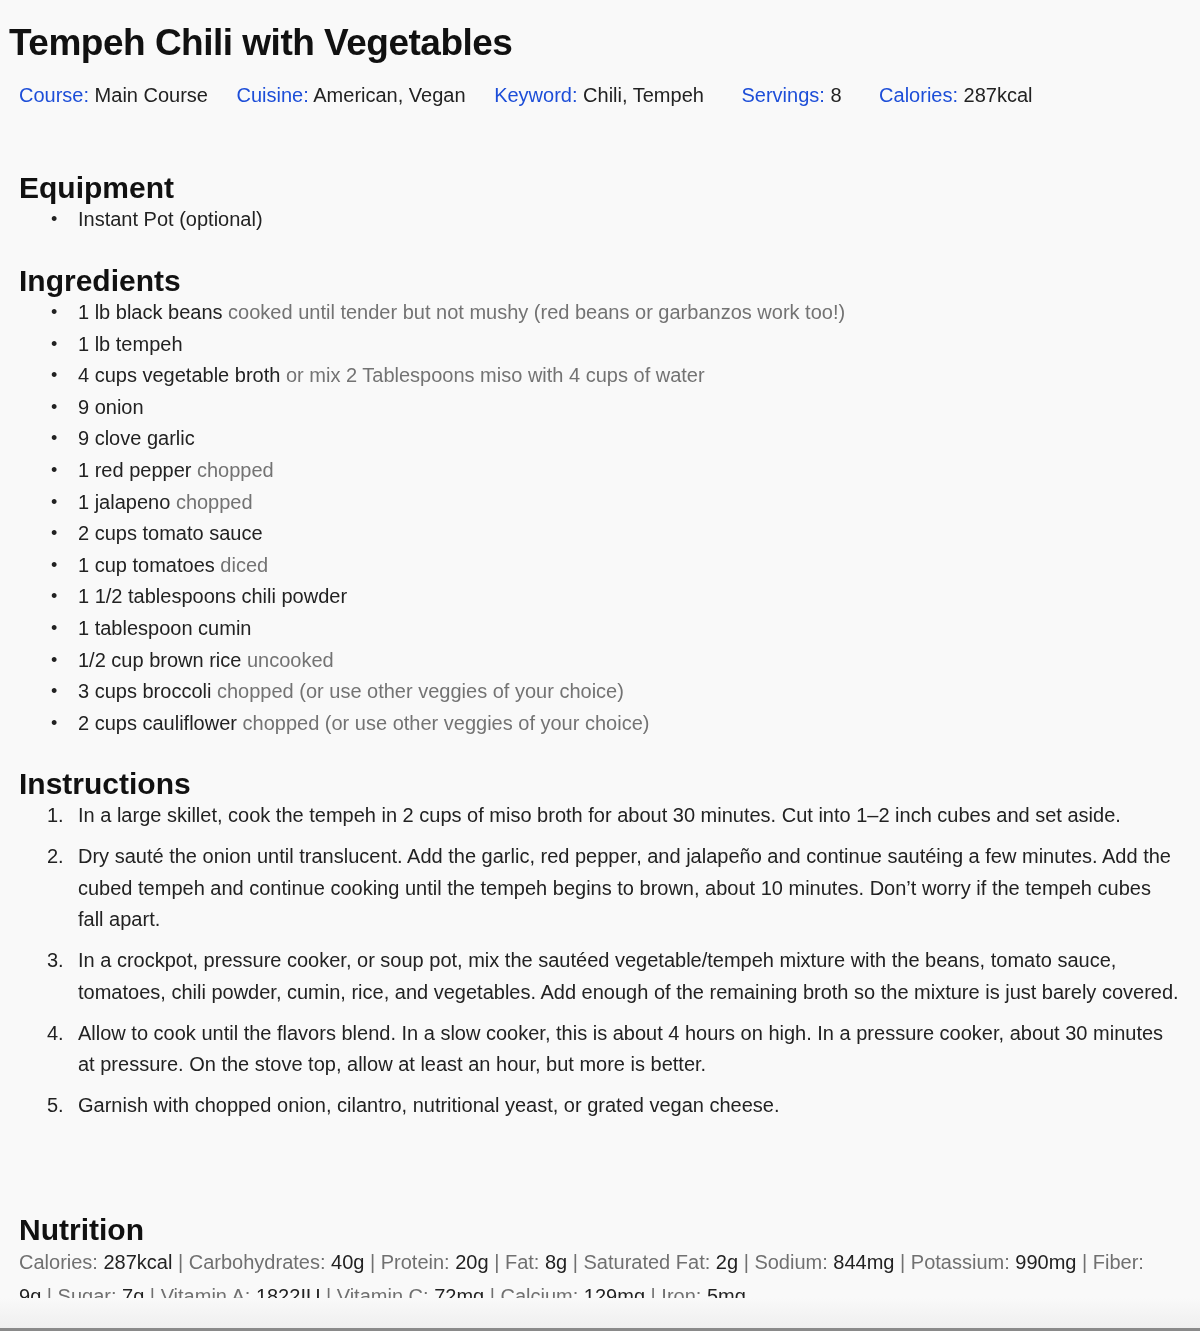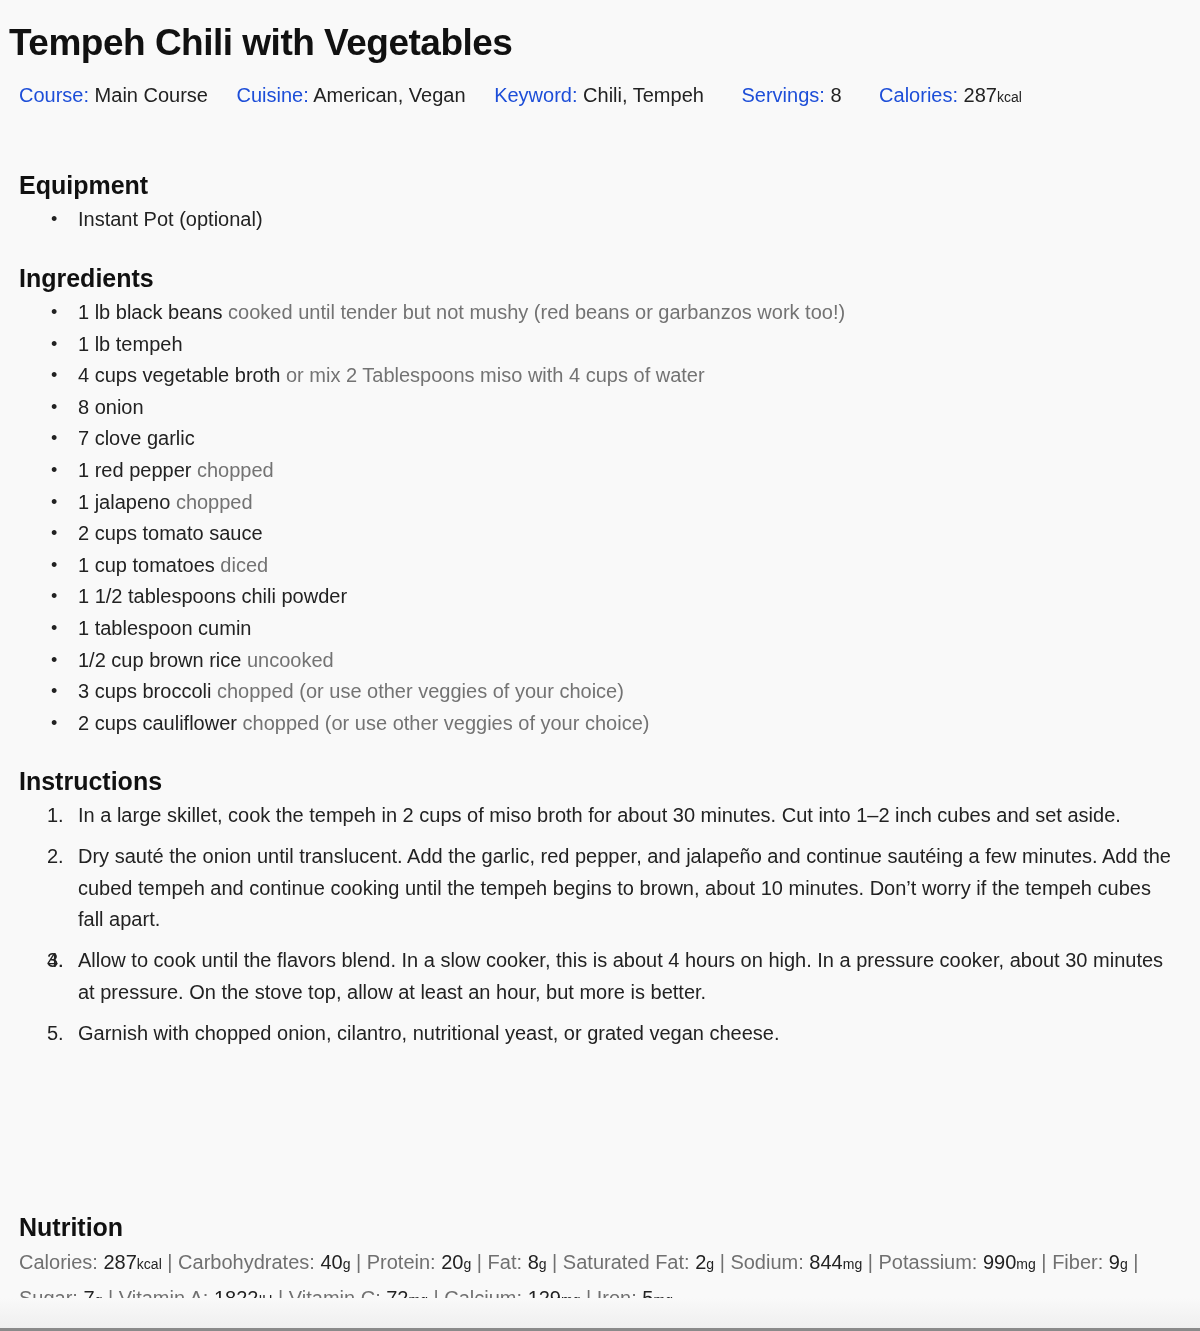--- a/index.html
+++ b/index.html
@@ -11,22 +11,22 @@
     position: relative;
   }
   h1 {
     margin: 0; position: absolute; top: 22px; left: 9px;
     font-size: 37px; font-weight: bold; color: #111; letter-spacing: -0.5px;
   }
   .meta { position: absolute; top: 78px; left: 19px; width: 1160px; font-size: 20px; line-height: 34px; }
   .meta .item { display: inline-block; margin-right: 23px; }
   .meta .lbl { color: #1d4ed8; }
   .meta .val { color: #222; }
-  .unit { font-size: 14px; }
-  h2 { margin: 0; font-size: 25px; font-weight: bold; color: #111; position: absolute; left: 19px; }
+  .unit { font-size: 20px; }
+  h2 { margin: 0; font-size: 30px; font-weight: bold; color: #111; position: absolute; left: 19px; }
   ul, ol { margin: 0; padding: 0; list-style: none; position: absolute; left: 0; width: 1200px; }
   ul li { position: relative; padding-left: 78px; font-size: 20px; line-height: 31.6px; color: #222; }
   ul li .bullet { position: absolute; left: 51px; top: 0; font-size: 18px; color: #222; }
   .note { color: #737373; }
   ol li { position: relative; padding-left: 78px; padding-right: 20px; font-size: 20px; line-height: 31.5px; color: #222; margin-bottom: 9.5px; }
   ol li .num { position: absolute; left: 47px; top: 0; }
   .nutrition { position: absolute; top: 1245px; left: 19px; width: 1140px; font-size: 20px; line-height: 34px; color: #707070; }
   .nutrition .v { color: #222; }
   .bottom-bar { position: absolute; left: 0; right: 0; bottom: 0; height: 3px; background: #8a8a8a; }
   .shade { position: absolute; left: 0; right: 0; bottom: 3px; height: 30px; background: linear-gradient(#f9f9f9, #efefef); }
@@ -48,38 +48,38 @@
 <h2 style="top:171px">Equipment</h2>
 <ul style="top:204px">
   <li><span class="bullet">•</span><span>Instant Pot (optional)</span></li>
 </ul>
 
 <h2 style="top:264px">Ingredients</h2>
 <ul id="ingredients" style="top:297px">
     <li><span class="bullet">•</span><span>1 lb black beans</span> <span class="note">cooked until tender but not mushy (red beans or garbanzos work too!)</span></li>
     <li><span class="bullet">•</span><span>1 lb tempeh</span></li>
     <li><span class="bullet">•</span><span>4 cups vegetable broth</span> <span class="note">or mix 2 Tablespoons miso with 4 cups of water</span></li>
-    <li><span class="bullet">•</span><span>8 onion</span></li>
-    <li><span class="bullet">•</span><span>7 clove garlic</span></li>
+    <li><span class="bullet">•</span><span>9 onion</span></li>
+    <li><span class="bullet">•</span><span>9 clove garlic</span></li>
     <li><span class="bullet">•</span><span>1 red pepper</span> <span class="note">chopped</span></li>
     <li><span class="bullet">•</span><span>1 jalapeno</span> <span class="note">chopped</span></li>
     <li><span class="bullet">•</span><span>2 cups tomato sauce</span></li>
     <li><span class="bullet">•</span><span>1 cup tomatoes</span> <span class="note">diced</span></li>
     <li><span class="bullet">•</span><span>1 1/2 tablespoons chili powder</span></li>
     <li><span class="bullet">•</span><span>1 tablespoon cumin</span></li>
     <li><span class="bullet">•</span><span>1/2 cup brown rice</span> <span class="note">uncooked</span></li>
     <li><span class="bullet">•</span><span>3 cups broccoli</span> <span class="note">chopped (or use other veggies of your choice)</span></li>
     <li><span class="bullet">•</span><span>2 cups cauliflower</span> <span class="note">chopped (or use other veggies of your choice)</span></li>
   </ul>
 
 <h2 style="top:767px">Instructions</h2>
 <ol id="instructions" style="top:800px">
     <li><span class="num">1.</span><span>In a large skillet, cook the tempeh in 2 cups of miso broth for about 30 minutes. Cut into 1–2 inch cubes and set aside.</span></li>
     <li><span class="num">2.</span><span>Dry sauté the onion until translucent. Add the garlic, red pepper, and jalapeño and continue sautéing a few minutes. Add the cubed tempeh and continue cooking until the tempeh begins to brown, about 10 minutes. Don’t worry if the tempeh cubes fall apart.</span></li>
-    <li><span class="num">3.</span></li>
+    <li><span class="num">3.</span><span>In a crockpot, pressure cooker, or soup pot, mix the sautéed vegetable/tempeh mixture with the beans, tomato sauce, tomatoes, chili powder, cumin, rice, and vegetables. Add enough of the remaining broth so the mixture is just barely covered.</span></li>
     <li><span class="num">4.</span><span>Allow to cook until the flavors blend. In a slow cooker, this is about 4 hours on high. In a pressure cooker, about 30 minutes at pressure. On the stove top, allow at least an hour, but more is better.</span></li>
     <li><span class="num">5.</span><span>Garnish with chopped onion, cilantro, nutritional yeast, or grated vegan cheese.</span></li>
   </ol>
 
 <h2 style="top:1213px">Nutrition</h2>
 <div class="nutrition" id="nutrition"><span><span>Calories:</span> <span class="v">287</span><span class="v unit">kcal</span></span><span> | </span><span><span>Carbohydrates:</span> <span class="v">40</span><span class="v unit">g</span></span><span> | </span><span><span>Protein:</span> <span class="v">20</span><span class="v unit">g</span></span><span> | </span><span><span>Fat:</span> <span class="v">8</span><span class="v unit">g</span></span><span> | </span><span><span>Saturated Fat:</span> <span class="v">2</span><span class="v unit">g</span></span><span> | </span><span><span>Sodium:</span> <span class="v">844</span><span class="v unit">mg</span></span><span> | </span><span><span>Potassium:</span> <span class="v">990</span><span class="v unit">mg</span></span><span> | </span><span><span>Fiber:</span> <span class="v">9</span><span class="v unit">g</span></span><span> | </span><span><span>Sugar:</span> <span class="v">7</span><span class="v unit">g</span></span><span> | </span><span><span>Vitamin A:</span> <span class="v">1822</span><span class="v unit">IU</span></span><span> | </span><span><span>Vitamin C:</span> <span class="v">72</span><span class="v unit">mg</span></span><span> | </span><span><span>Calcium:</span> <span class="v">129</span><span class="v unit">mg</span></span><span> | </span><span><span>Iron:</span> <span class="v">5</span><span class="v unit">mg</span></span></div>
 
 <div class="shade"></div>
 <div class="bottom-bar"></div>
 

